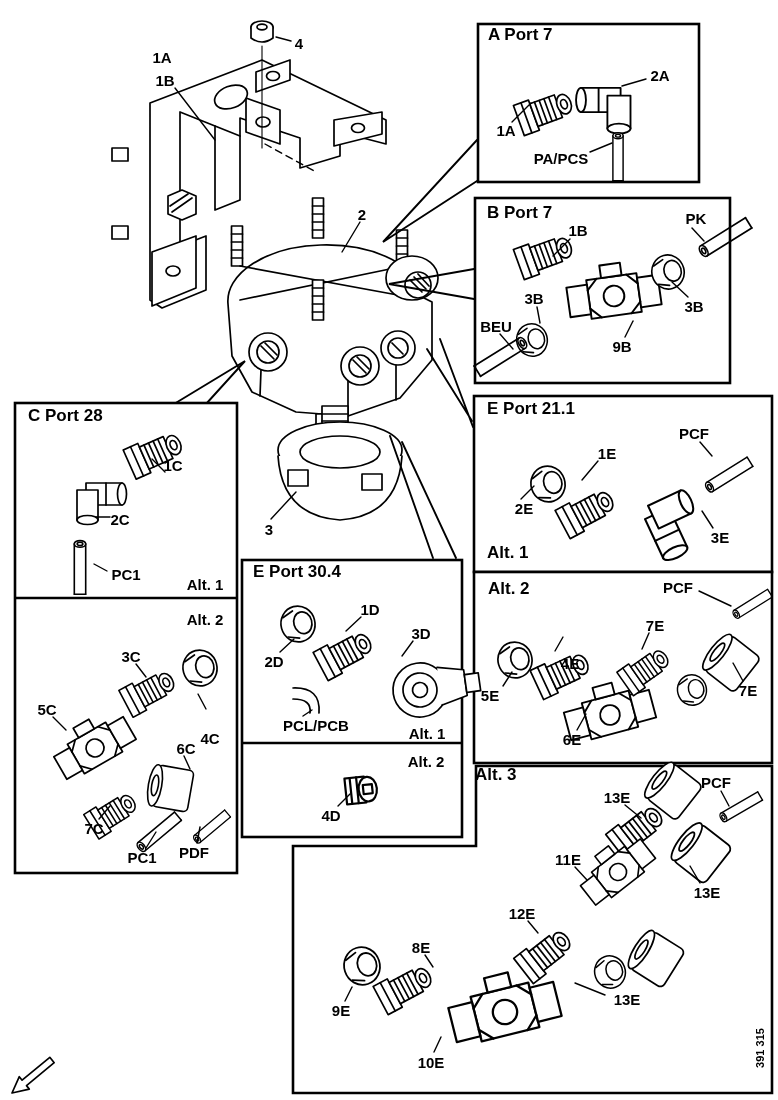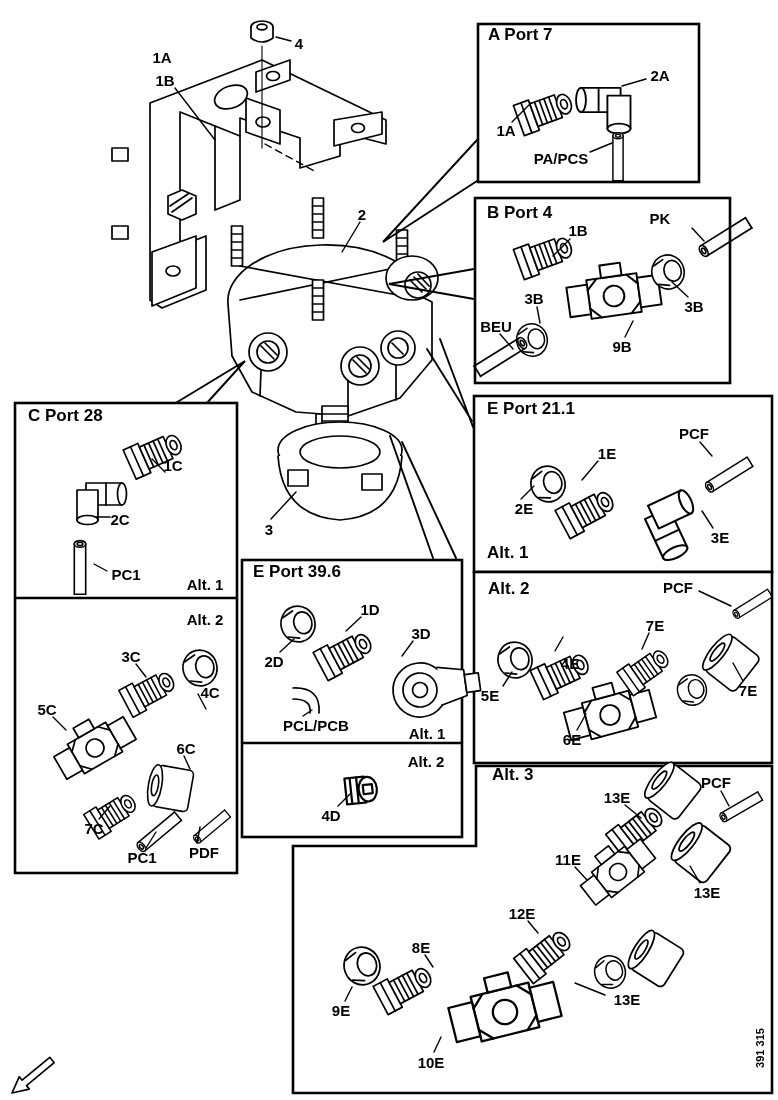--- a/index.html
+++ b/index.html
@@ -324,43 +324,43 @@
 <div class="lbl" style="left:165px;top:80px">1B</div>
 <div class="lbl" style="left:299px;top:43px">4</div>
 <div class="lbl" style="left:362px;top:214px">2</div>
 <div class="lbl" style="left:269px;top:529px">3</div>
 
 <div class="bt" style="left:488px;top:26px">A Port 7</div>
 <div class="lbl" style="left:660px;top:75px">2A</div>
 <div class="lbl" style="left:506px;top:130px">1A</div>
 <div class="lbl" style="left:561px;top:158px">PA/PCS</div>
 
-<div class="bt" style="left:487px;top:204px">B Port 4</div>
+<div class="bt" style="left:487px;top:204px">B Port 7</div>
 <div class="lbl" style="left:578px;top:230px">1B</div>
-<div class="lbl" style="left:660px;top:218px">PK</div>
+<div class="lbl" style="left:696px;top:218px">PK</div>
 <div class="lbl" style="left:694px;top:306px">3B</div>
 <div class="lbl" style="left:534px;top:298px">3B</div>
 <div class="lbl" style="left:496px;top:326px">BEU</div>
 <div class="lbl" style="left:622px;top:346px">9B</div>
 
 <div class="bt" style="left:28px;top:407px">C Port 28</div>
 <div class="lbl" style="left:173px;top:465px">1C</div>
 <div class="lbl" style="left:120px;top:519px">2C</div>
 <div class="lbl" style="left:126px;top:574px">PC1</div>
 <div class="lbl" style="left:205px;top:584px">Alt. 1</div>
 <div class="lbl" style="left:205px;top:619px">Alt. 2</div>
 <div class="lbl" style="left:131px;top:656px">3C</div>
-<div class="lbl" style="left:210px;top:692px">4C</div>
+<div class="lbl" style="left:210px;top:738px">4C</div>
 <div class="lbl" style="left:47px;top:709px">5C</div>
 <div class="lbl" style="left:186px;top:748px">6C</div>
 <div class="lbl" style="left:94px;top:828px">7C</div>
 <div class="lbl" style="left:142px;top:857px">PC1</div>
-<div class="lbl" style="left:204px;top:852px">PDF</div>
-
-<div class="bt" style="left:253px;top:563px">E Port 39.6</div>
+<div class="lbl" style="left:194px;top:852px">PDF</div>
+
+<div class="bt" style="left:253px;top:563px">E Port 30.4</div>
 <div class="lbl" style="left:370px;top:609px">1D</div>
 <div class="lbl" style="left:274px;top:661px">2D</div>
 <div class="lbl" style="left:421px;top:633px">3D</div>
 <div class="lbl" style="left:316px;top:725px">PCL/PCB</div>
 <div class="lbl" style="left:427px;top:733px">Alt. 1</div>
 <div class="lbl" style="left:426px;top:761px">Alt. 2</div>
 <div class="lbl" style="left:331px;top:815px">4D</div>
 
 <div class="bt" style="left:487px;top:400px">E Port 21.1</div>
 <div class="lbl" style="left:694px;top:433px">PCF</div>
@@ -370,21 +370,21 @@
 <div class="bt" style="left:487px;top:544px">Alt. 1</div>
 
 <div class="bt" style="left:488px;top:580px">Alt. 2</div>
 <div class="lbl" style="left:678px;top:587px">PCF</div>
 <div class="lbl" style="left:570px;top:663px">4E</div>
 <div class="lbl" style="left:655px;top:625px">7E</div>
 <div class="lbl" style="left:490px;top:695px">5E</div>
 <div class="lbl" style="left:572px;top:739px">6E</div>
 <div class="lbl" style="left:748px;top:690px">7E</div>
 
-<div class="bt" style="left:492px;top:766px">Alt. 3</div>
+<div class="bt" style="left:475px;top:766px">Alt. 3</div>
 <div class="lbl" style="left:617px;top:797px">13E</div>
 <div class="lbl" style="left:716px;top:782px">PCF</div>
 <div class="lbl" style="left:568px;top:859px">11E</div>
 <div class="lbl" style="left:707px;top:892px">13E</div>
 <div class="lbl" style="left:522px;top:913px">12E</div>
 <div class="lbl" style="left:421px;top:947px">8E</div>
 <div class="lbl" style="left:341px;top:1010px">9E</div>
 <div class="lbl" style="left:431px;top:1062px">10E</div>
 <div class="lbl" style="left:627px;top:999px">13E</div>
 

